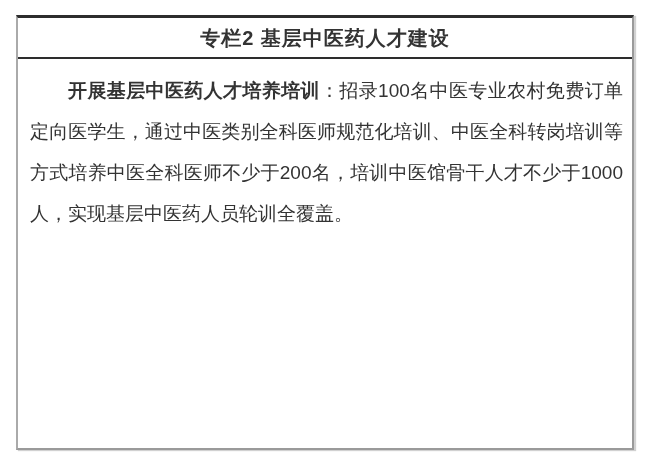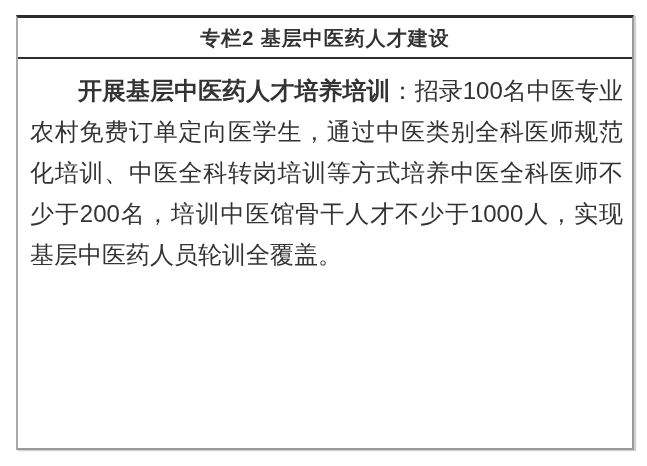--- a/index.html
+++ b/index.html
@@ -33,21 +33,21 @@
     font-size: 20px;
     font-weight: bold;
     letter-spacing: 1px;
     color: #333333;
     border-bottom: 2px solid #2d2d2d;
     white-space: nowrap;
     overflow: hidden;
   }
   .panel-body {
     padding: 11px 9px 0 12px;
-    font-size: 24px;
+    font-size: 19px;
     line-height: 41px;
     color: #333333;
   }
   .para {
     text-indent: 2em;
     text-align: justify;
     text-justify: inter-character;
     word-break: break-all;
   }
   .para .lead { font-weight: bold; }

